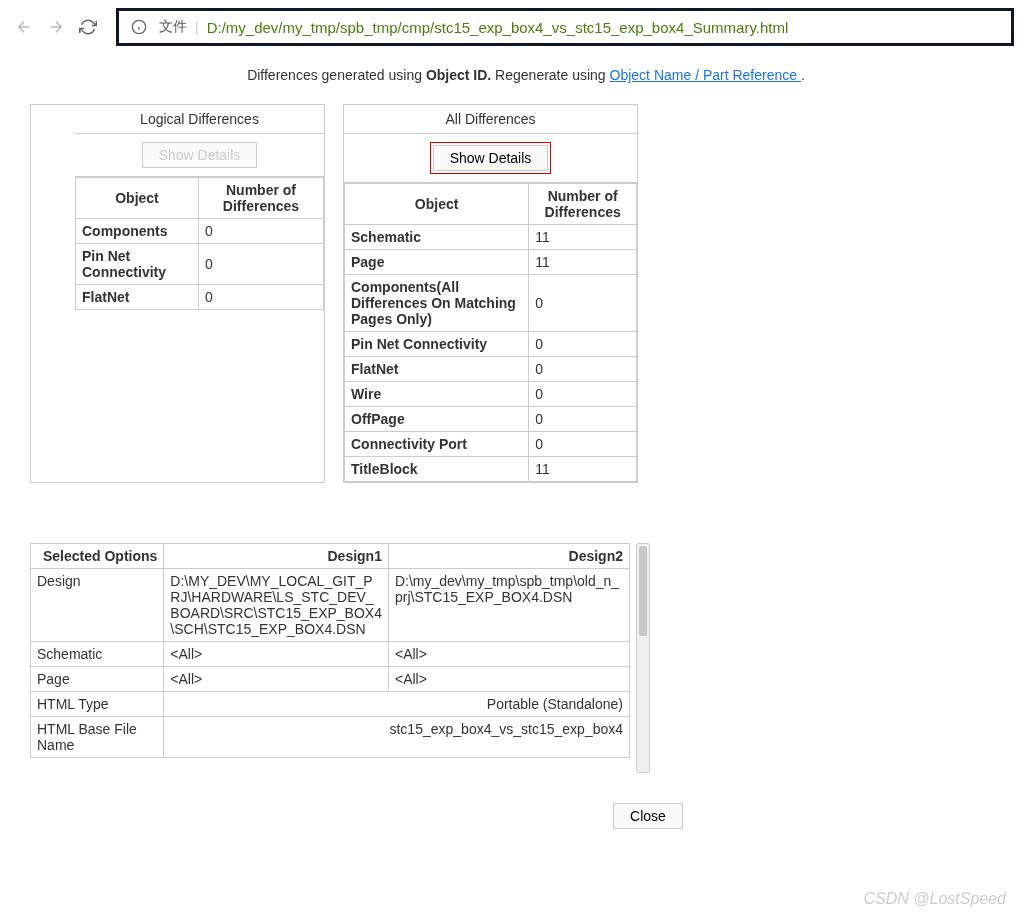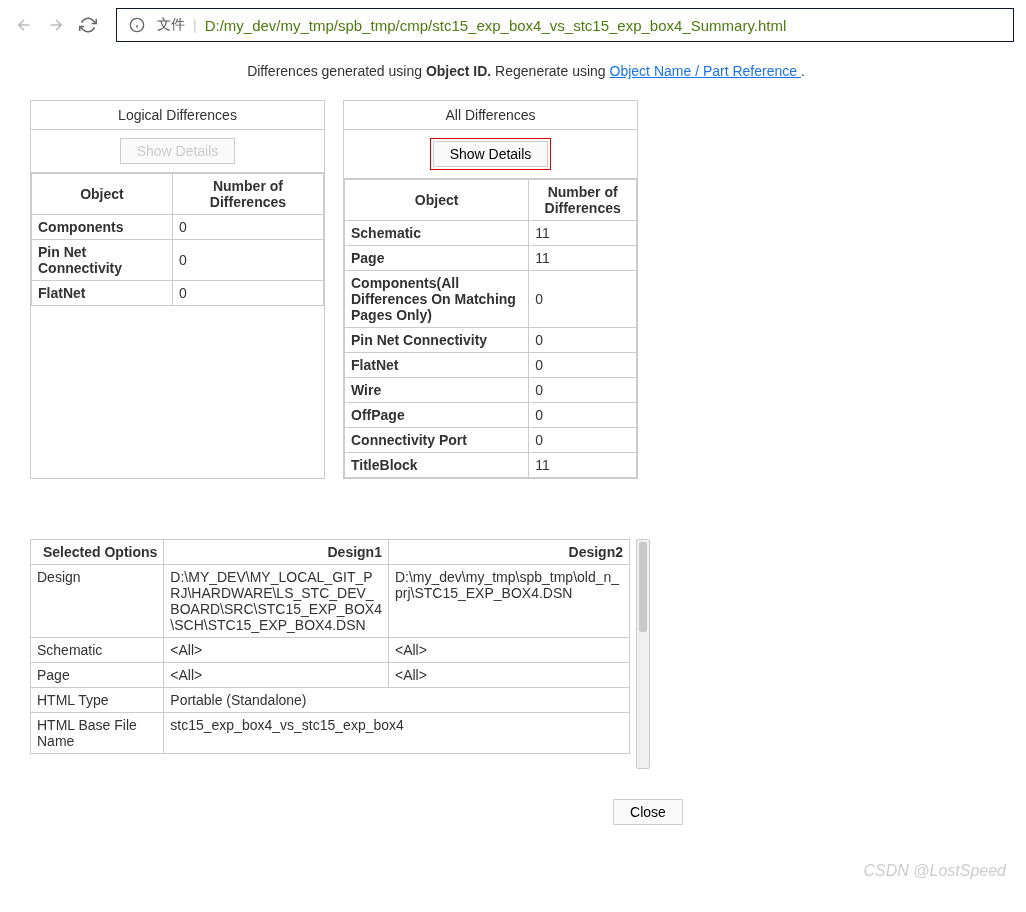--- a/index.html
+++ b/index.html
@@ -1,47 +1,47 @@
 <!DOCTYPE html>
 <html><head>
 <meta charset="utf-8">
 <style>
 * { box-sizing: border-box; margin: 0; padding: 0; }
 body { font-family: "Microsoft YaHei", Arial, sans-serif; font-size: 14px; color: #333; background: #fff; width: 1026px; }
 .browser-bar { display: flex; align-items: center; padding: 8px 12px; gap: 8px; }
 .nav-icon { width: 24px; height: 24px; display: flex; align-items: center; justify-content: center; color: #666; }
 .nav-icon.disabled { color: #bbb; }
-.url-wrap { flex: 1; display: flex; align-items: center; border: 1px solid #0f172a; padding: 4px 8px; gap: 8px; margin-left: 8px; }
+.url-wrap { flex: 1; display: flex; align-items: center; border: 3px solid #0f172a; padding: 4px 8px; gap: 8px; margin-left: 8px; }
 .url-label { color: #555; }
 .url-text { flex: 1; font-size: 15px; color: #4d7c0f; }
 .content { padding: 10px 20px 20px 30px; }
 .intro { text-align: center; margin: 0 0 18px 16px; line-height: 1.6; }
 .intro a { color: #1a73e8; text-decoration: underline; }
 .tables-row { display: flex; gap: 18px; margin-bottom: 60px; }
 .diff-box { border: 1px solid #ccc; }
-.box-logical { width: 295px; }
+.box-logical { width: 295px; padding-left: 44px; }
 .box-all { width: 295px; }
 .box-title { text-align: center; padding: 6px 0; border-bottom: 1px solid #ccc; background: #fff; }
 .btn-row { text-align: center; padding: 8px 0; border-bottom: 1px solid #ccc; }
 .btn { padding: 4px 16px; border: 1px solid #ccc; background: #fafafa; font-size: 14px; cursor: pointer; }
 .btn.disabled { color: #ccc; }
 .btn-hl { display: inline-block; border: 1px solid #d00; padding: 2px; }
 .tbl { width: 100%; border-collapse: collapse; }
 .tbl th, .tbl td { border: 1px solid #ccc; padding: 4px 6px; text-align: left; font-size: 14px; }
 .tbl th { text-align: center; font-weight: bold; }
 .tbl td.obj { font-weight: bold; }
 .options-wrap { display: flex; gap: 6px; align-items: flex-start; margin-bottom: 30px; }
 .opts-tbl { width: 600px; border-collapse: collapse; }
 .opts-tbl th, .opts-tbl td { border: 1px solid #ccc; padding: 4px 6px; text-align: left; font-size: 14px; vertical-align: top; }
 .opts-tbl th { text-align: right; font-weight: bold; margin-left: 15px; }
-.opts-tbl .center { text-align: left; }
+.opts-tbl .center { text-align: right; }
 .scrollbar { width: 14px; height: 230px; background: #f0f0f0; border: 1px solid #ccc; border-radius: 2px; position: relative; }
 .scrollbar::after { content: ""; position: absolute; left: 2px; right: 2px; top: 2px; height: 90px; background: #c8c8c8; border-radius: 2px; }
 .close-row { text-align: center; margin-left: 260px; }
-.watermark { position: absolute; right: 20px; bottom: 32px; color: #ccc; font-style: italic; font-size: 16px; text-align: center; }
+.watermark { position: absolute; right: 20px; bottom: 4px; color: #ccc; font-style: italic; font-size: 16px; text-align: center; }
 .wrap { word-break: break-all; }
 </style>
 </head>
 <body>
 
 <div class="browser-bar">
   <div class="nav-icon disabled">
       <svg width="18" height="18" viewBox="0 0 24 24" fill="none" stroke="currentColor" stroke-width="2">
         <path d="M19 12H5M12 19l-7-7 7-7"></path>
       </svg>

